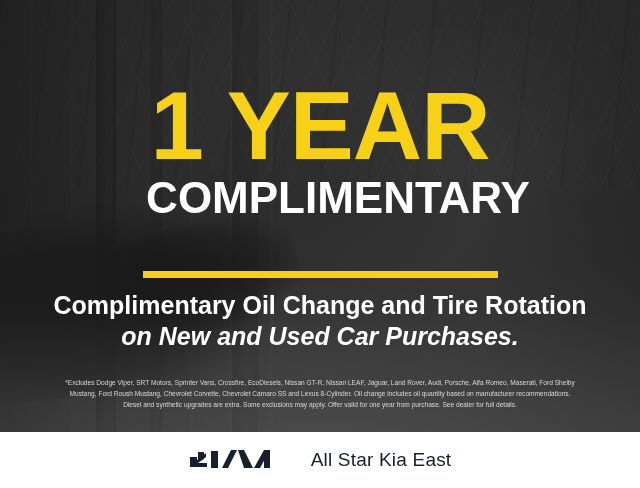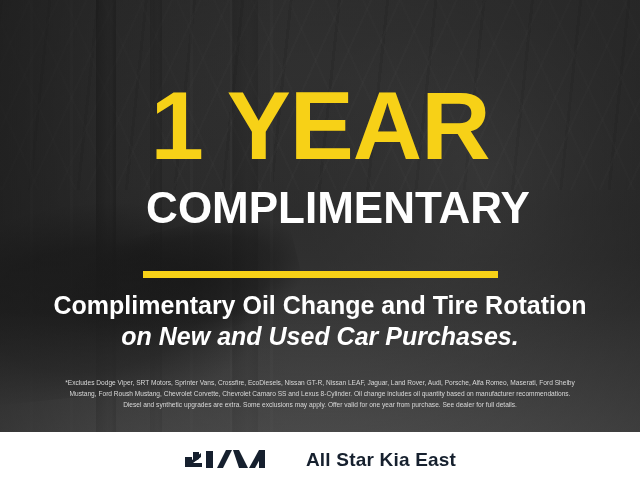--- a/index.html
+++ b/index.html
@@ -125,21 +125,21 @@
   .headline-sub2 {
     position: absolute;
     left: 0; right: 0;
     color: #ffffff;
     font-weight: bold;
     font-size: 44px;
     line-height: 44px;
     letter-spacing: 0px;
     white-space: nowrap;
   }
-  .headline-sub1 { top: 186px; padding-left: 36px; }
+  .headline-sub1 { top: 176px; padding-left: 36px; }
   .headline-sub2 { top: 226px; }
 
   .divider-bar {
     position: absolute;
     left: 143px;
     top: 271px;
     width: 355px;
     height: 7px;
     background: #F7D117;
   }
@@ -179,21 +179,21 @@
     background: #ffffff;
     display: flex;
     align-items: center;
     justify-content: center;
     gap: 26px;
   }
   .kia-logo { display: block; }
   .dealer-name {
     color: #16202E;
     font-size: 19px;
-    font-weight: bold;
+    font-weight: normal;
     letter-spacing: .2px;
   }
 </style>
 </head>
 <body>
 
 <div class="banner">
 
   <div class="hero">
     <div class="bg-base"></div>

